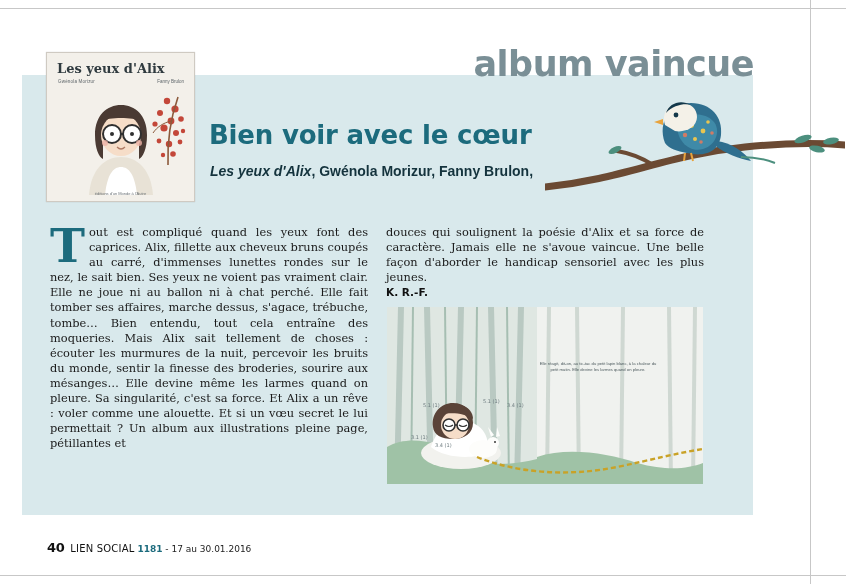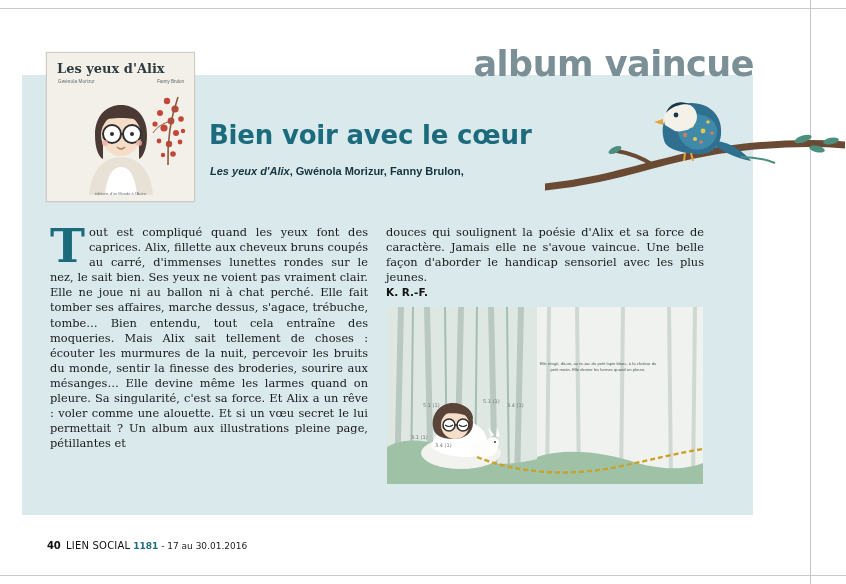--- a/index.html
+++ b/index.html
@@ -136,21 +136,21 @@
     color: #1c6b7d;
     letter-spacing: -0.2px;
     margin-top: 12px;
   }
   
   .credits {
     position: absolute;
     left: 210px;
     top: 165px;
     width: 330px;
-    font-size: 11px;
+    font-size: 14px;
     line-height: 13px;
     color: #14333d;
     font-weight: bold;
   }
   .credits .italic {
     font-style: italic;
   }
   
   .bird-art {
     position: absolute;
@@ -224,21 +224,21 @@
   .footer {
     position: absolute;
     left: 47px;
     top: 540px;
     font-family: "DejaVu Sans", sans-serif;
     font-size: 9px;
     color: #111111;
   }
   .footer .pagenum {
     font-weight: bold;
-    font-size: 10px;
+    font-size: 13px;
     letter-spacing: -0.3px;
   }
   .footer .mag {
     font-weight: normal;
     font-size: 10px;
     letter-spacing: 0.2px;
   }
   .footer .issue {
     color: #1c6b7d;
     font-weight: bold;

